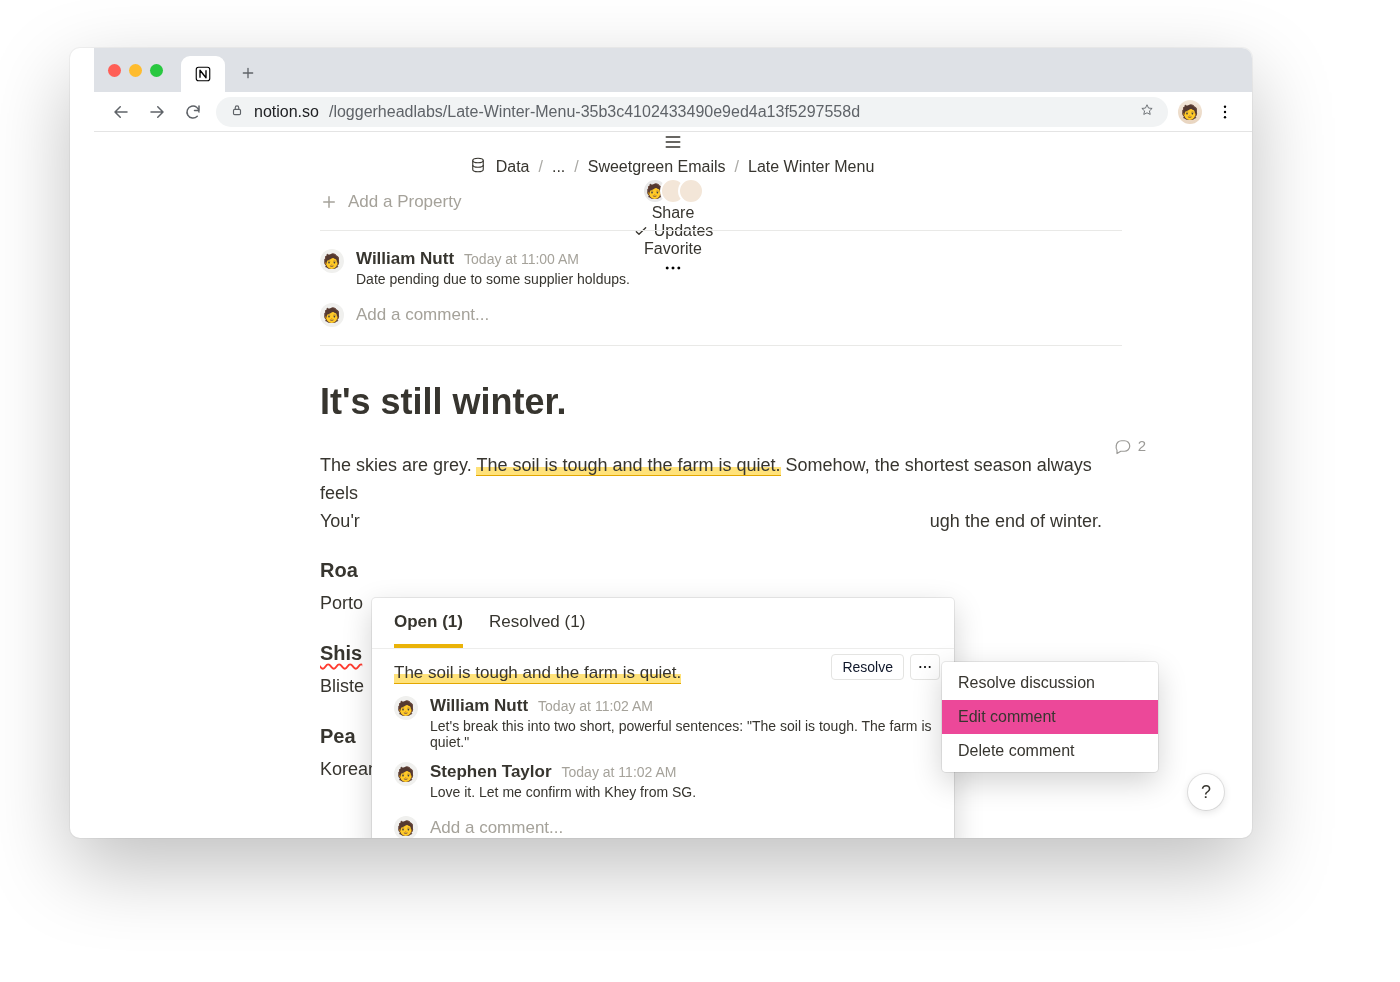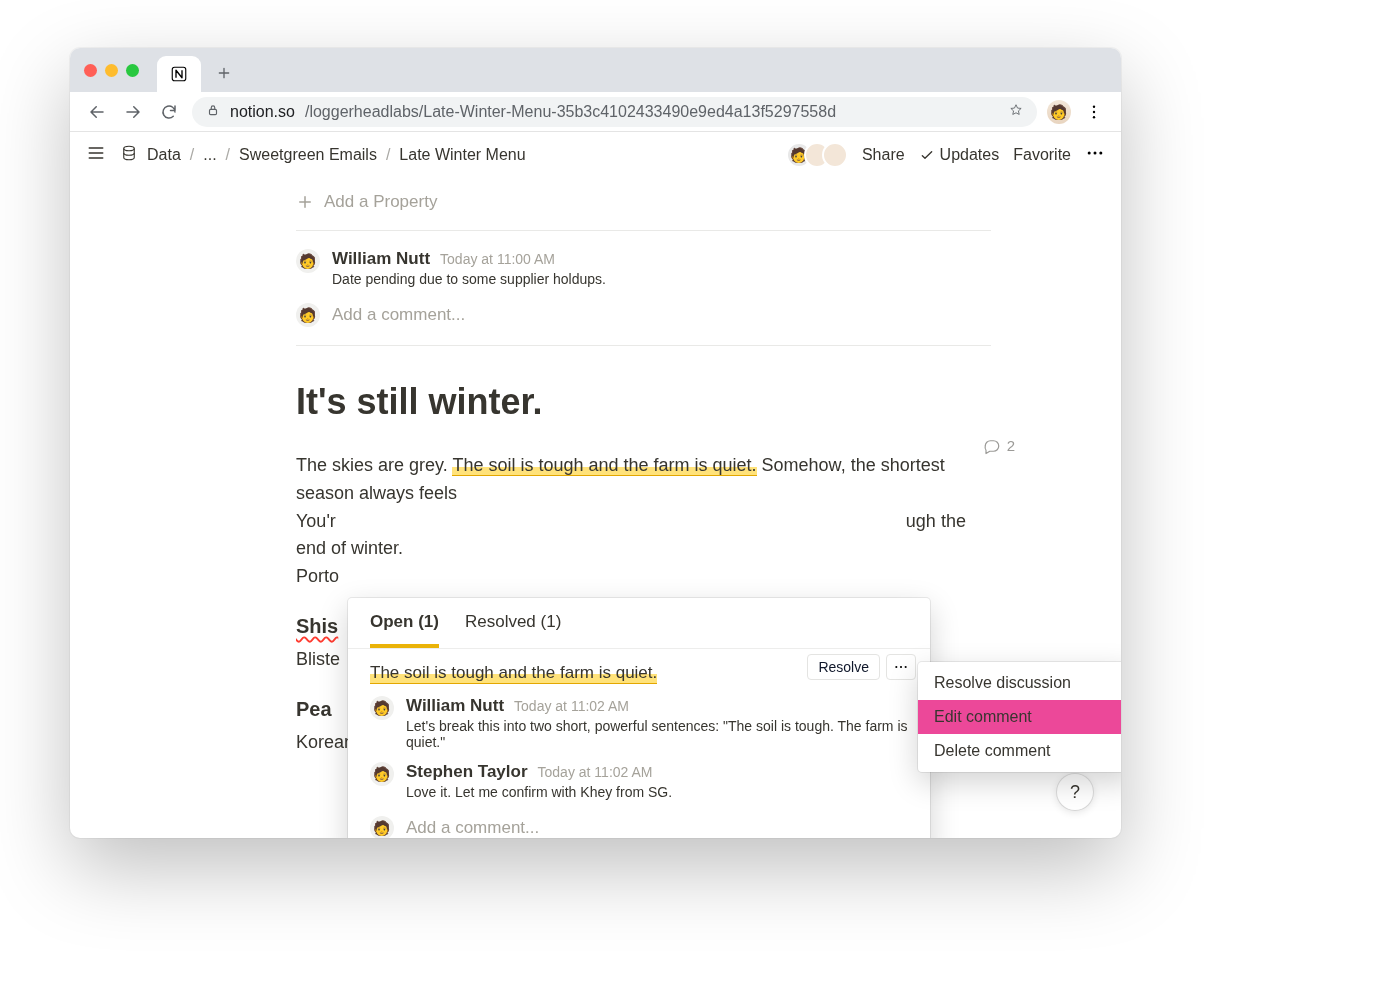--- a/index.html
+++ b/index.html
@@ -15,25 +15,26 @@
   }
   .viewport {
     width: 1400px;
     height: 982px;
     position: relative;
     background: #fff;
   }
   .window {
     position: absolute;
     left: 70px; top: 48px;
-    width: 1051px; height: 790px;
+    width: 1182px; height: 790px;
     border-radius: 10px;
     overflow: hidden;
     background: #fff;
     box-shadow: 0 30px 80px rgba(0,0,0,0.25), 0 0 0 1px rgba(0,0,0,0.04);
+    padding-left: 24px;
   }
 
   
   .tabstrip {
     height: 44px;
     background: #dee1e6;
     display: flex;
     align-items: flex-end;
     padding-left: 14px;
   }
@@ -98,23 +99,23 @@
     display:flex; align-items:center; justify-content:center;
     font-size:14px;
   }
   .kebab { color:#5f6368; }
 
   
   .notion-topbar {
     height: 46px;
     display:flex; align-items:center;
     padding: 0 16px;
-    gap: 14px;
     border-bottom: 1px solid rgba(0,0,0,0);
     font-size: 16px;
+    flex-direction: column;
   }
   .hamburger svg { width:20px; height:20px; }
   .breadcrumbs { display:flex; align-items:center; gap: 6px; color:#37352f; }
   .bc-item { padding: 2px 3px; }
   .bc-sep { color: #aaa9a5; }
   .dbicon svg { width:18px; height:18px; }
   .topbar-spacer { flex:1; }
   .facepile { display:flex; }
   .facepile .fp {
     width:26px; height:26px; border-radius:50%;
@@ -429,20 +430,21 @@
 
           <p>
             <span>The skies are grey. </span><span class="hl">The soil is tough and the farm is quiet.</span><span> Somehow, the shortest season always feels</span>
           </p>
           <p>
             <span>You'r</span>
             <span style="display:inline-block;width:560px"></span>
             <span>ugh the end of winter.</span>
           </p>
 
+          <h3>Roa</h3>
           <p>Porto</p>
 
           <h3><span class="squig">Shis</span></h3>
           <p>Bliste</p>
 
           <h3>Pea</h3>
           <p>Korean pear, Mama O's kimchi, mustard greens, kimchi vinaigrette.</p>
         </div>
       </div>
 

